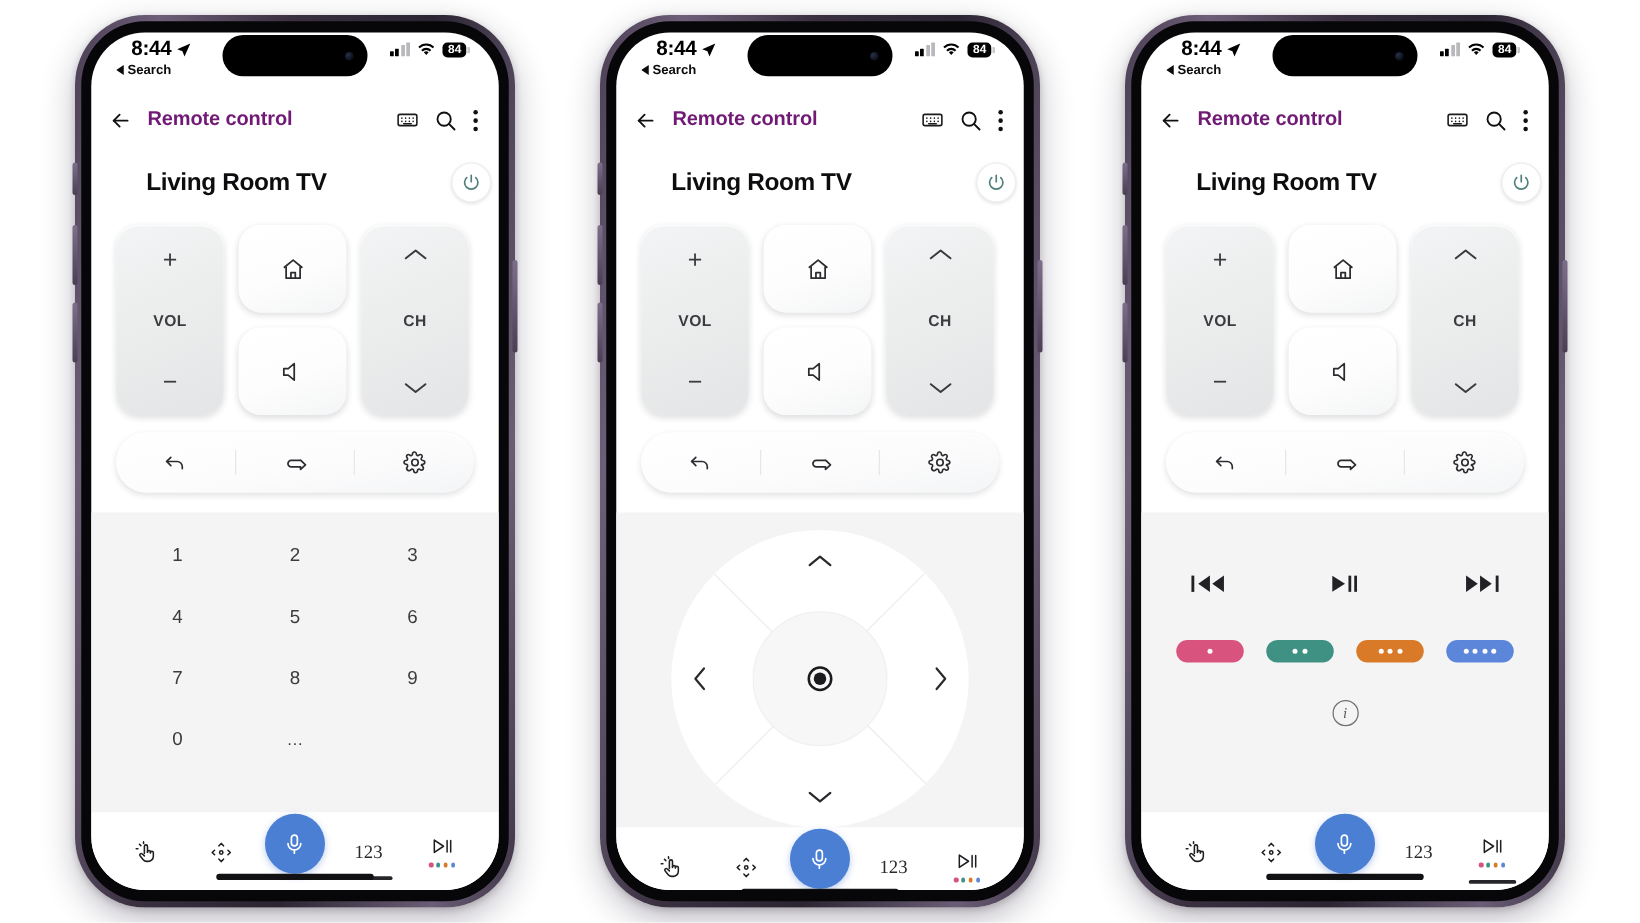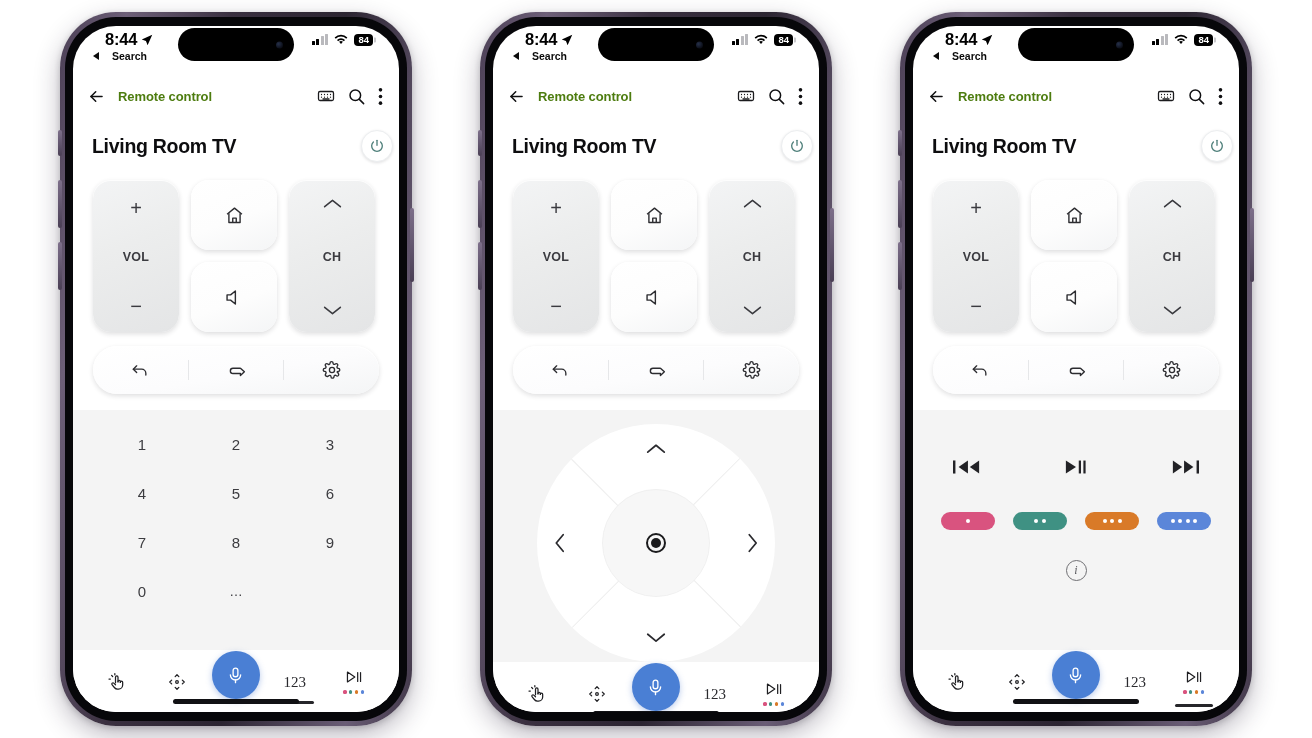--- a/index.html
+++ b/index.html
@@ -49,21 +49,21 @@
   .btn-power  { right: -2px; top: 196px; width: 4px; height: 74px; }
 
   
   .statusbar {
     position: relative; height: 48px; flex: 0 0 auto;
     padding: 0 26px;
   }
   .sb-back {
     position: absolute; left: 20px; top: 24px;
     font-size: 10.5px; font-weight: 700; color: #0b0b0b;
-    display: flex; align-items: center; gap: 12px;
+    display: flex; align-items: center; gap: 2px;
   }
   .sb-time {
     position: absolute; left: 32px; top: 4px;
     font-size: 16.5px; font-weight: 700; letter-spacing: -.2px; color: #000;
     display: flex; align-items: center; gap: 4px;
   }
   .island {
     position: absolute; left: 50%; transform: translateX(-50%); top: 2px;
     width: 116px; height: 33px; border-radius: 18px; background: #000;
   }
@@ -89,28 +89,28 @@
   }
   .batt::after{content:"";position:absolute;right:-3px;top:50%;transform:translateY(-50%);
     width:2px;height:5px;background:#c9c9cd;border-radius:0 1px 1px 0;}
 
   
   .appbar {
     flex: 0 0 auto; height: 44px;
     display: flex; align-items: center; gap: 12px;
     padding: 0 16px 0 14px;
   }
-  .appbar-title { font-size: 13px; font-weight: 700; color: #4d7c0f; letter-spacing: -.1px; }
+  .appbar-title { font-size: 16px; font-weight: 700; color: #701a75; letter-spacing: -.1px; }
   .appbar-spacer { flex: 1 1 auto; }
   .appbar-ico { display: flex; align-items: center; justify-content: center; cursor: pointer; }
 
   
   .devrow {
     flex: 0 0 auto; height: 56px;
-    display: flex; align-items: center; padding: 0 6px 0 19px;
+    display: flex; align-items: center; padding: 0 6px 0 19px; margin-left: 25px;
   }
   .devname { font-size: 19.5px; font-weight: 700; color: #0d0d0f; letter-spacing: -.3px; }
   .devspacer { flex: 1 1 auto; }
   .powerbtn {
     width: 32px; height: 32px; border-radius: 50%;
     background: #fff; border: 1px solid #eceef0;
     box-shadow: 0 1px 3px rgba(20,20,30,.13), 0 0 0 3px rgba(255,255,255,.9);
     display: flex; align-items: center; justify-content: center; cursor: pointer;
   }
 

